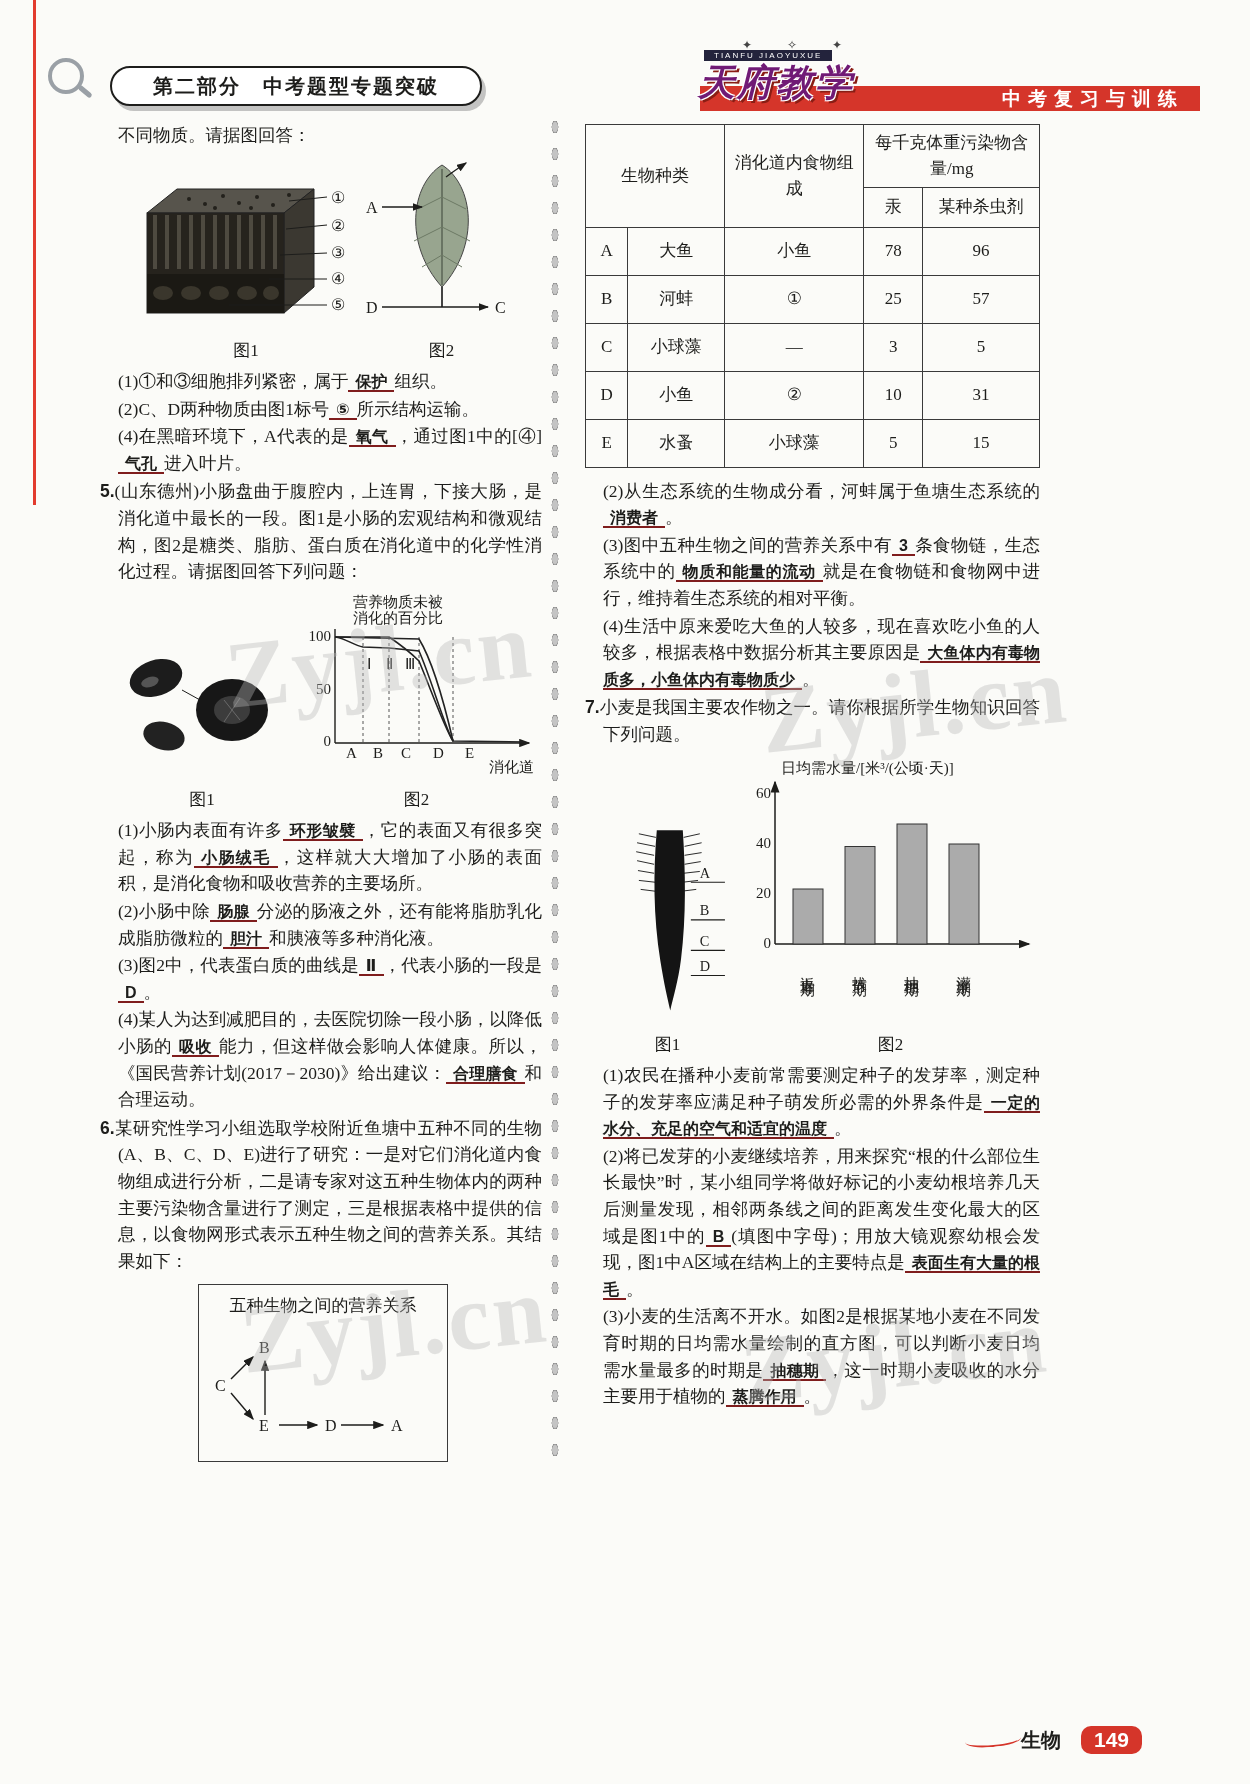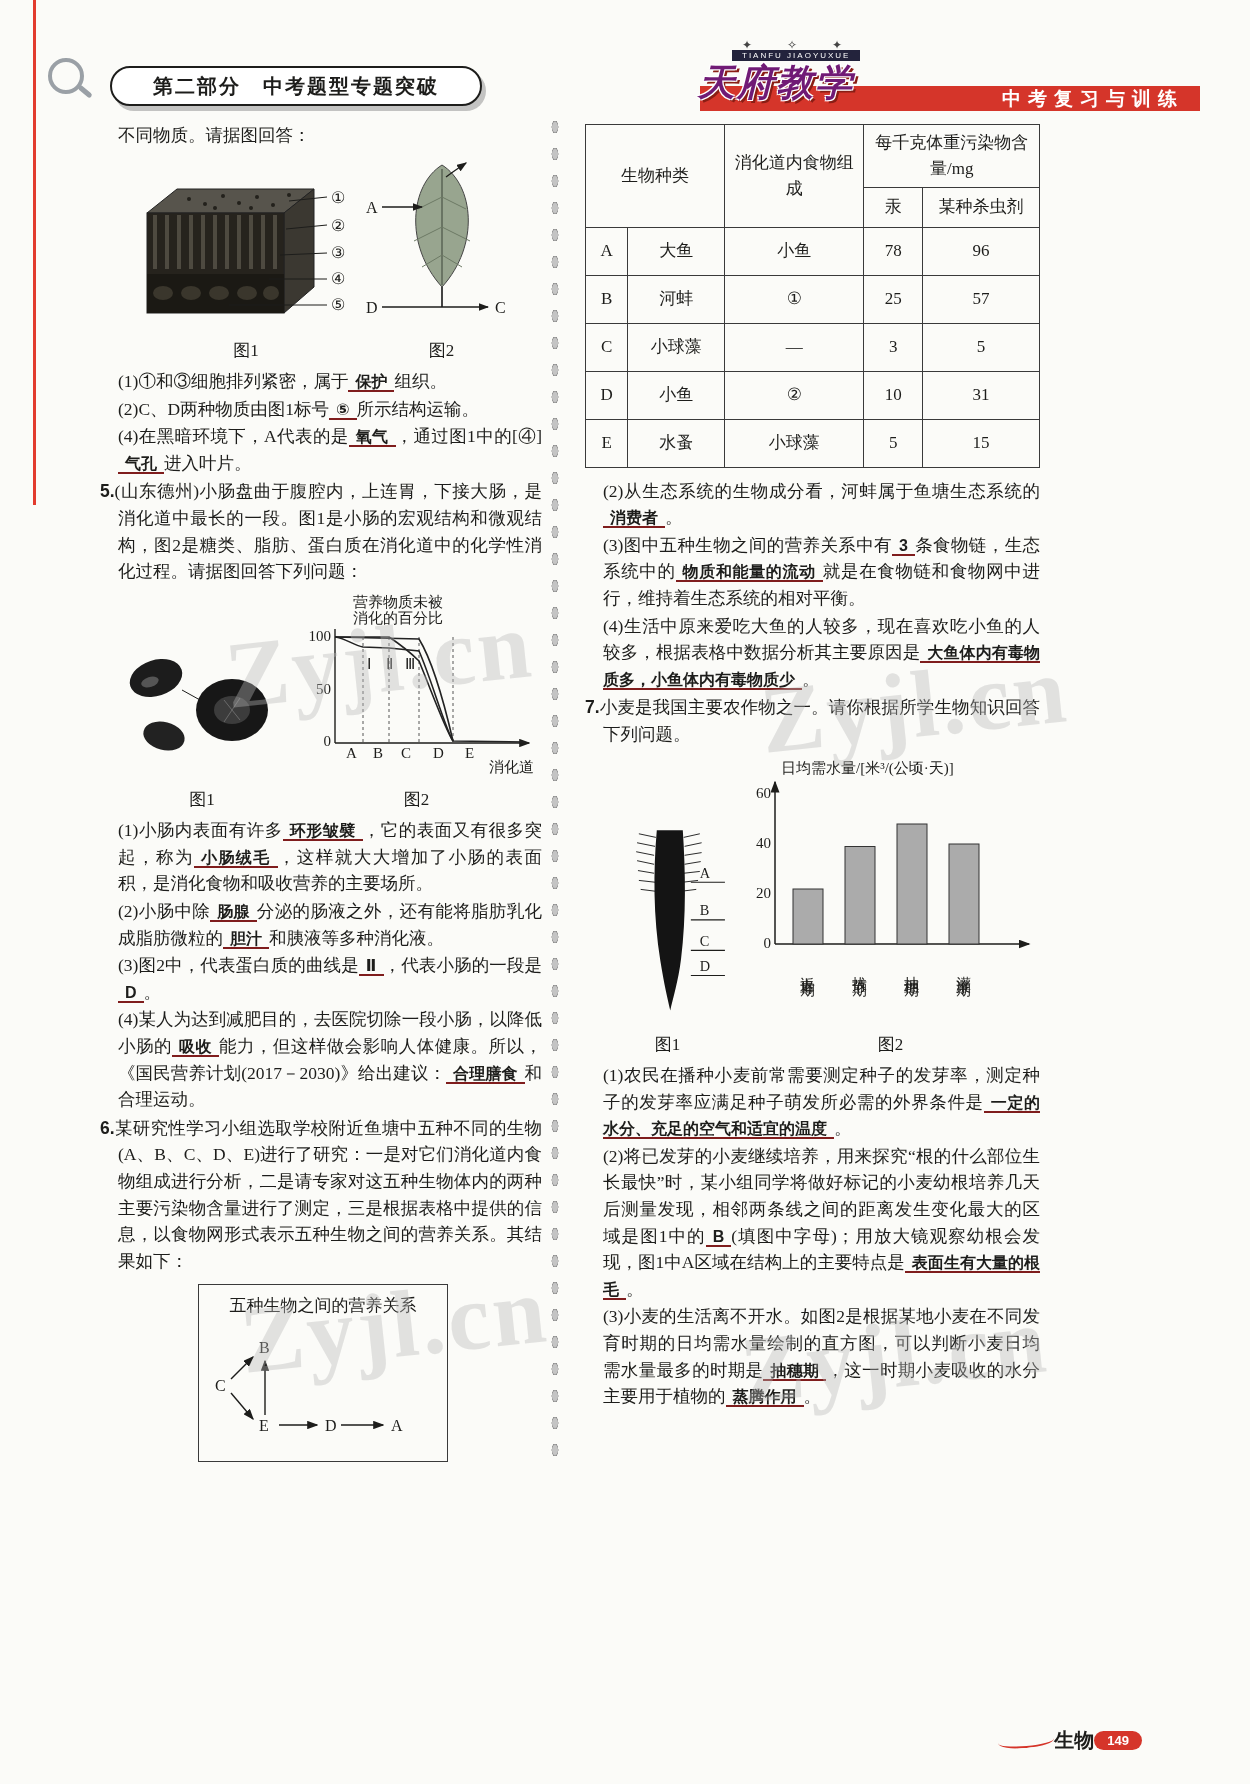--- a/index.html
+++ b/index.html
@@ -9,21 +9,21 @@
   .red-rule{position:absolute;left:33px;top:0;width:3px;height:505px;background:#e23b2e;}
 
   
   .magnifier{position:absolute;left:48px;top:58px;width:28px;height:28px;border:4px solid #9aa0a6;border-radius:50%;}
   .magnifier::after{content:"";position:absolute;left:25px;top:27px;width:16px;height:5px;background:#9aa0a6;
        transform:rotate(40deg);border-radius:3px;}
   .header-tab{position:absolute;left:110px;top:66px;width:368px;height:36px;border:2px solid #1d1d1b;border-radius:20px;
        background:#fff;box-shadow:4px 5px 0 rgba(140,140,140,.5);display:flex;align-items:center;justify-content:center;
        font-size:20px;font-weight:bold;letter-spacing:2px;font-family:"Liberation Sans",sans-serif;}
   .brand-stars{position:absolute;left:742px;top:38px;font-size:12px;color:#444;letter-spacing:16px;}
-  .brand-banner{position:absolute;left:732px;top:50px;background:#23233c;color:#fff;font-size:8px;padding:1px 10px;
+  .brand-banner{position:absolute;left:704px;top:50px;background:#23233c;color:#fff;font-size:8px;padding:1px 10px;
        letter-spacing:2px;font-family:"Liberation Sans",sans-serif;z-index:4;}
   .brand{position:absolute;left:698px;top:58px;font-size:37px;font-style:italic;font-weight:bold;color:#701a75;z-index:3;
        letter-spacing:2px;text-shadow:1px 1px 0 #fff,-1px -1px 0 #fff,1px -1px 0 #fff,-1px 1px 0 #fff,3px 3px 0 #8a1d14;}
   .red-band{position:absolute;left:700px;top:86px;width:500px;height:25px;background:#d5352a;z-index:2;
        display:flex;align-items:center;justify-content:flex-end;padding-right:16px;box-sizing:border-box;}
   .red-band span{color:#fff;font-size:19px;font-weight:bold;letter-spacing:7px;font-family:"Liberation Sans",sans-serif;}
 
   
   .spiral{position:absolute;left:548px;top:115px;width:14px;height:1345px;
        background-image:radial-gradient(5px 9px at 7px 12px,#c4c4c4 50%,#8c8c8c 68%,transparent 72%);
@@ -65,22 +65,22 @@
   
   .barwrap{width:300px;}
   .bc-cats{position:relative;height:66px;width:300px;margin-top:1px;}
   .vcat{position:absolute;top:0;width:30px;line-height:30px;writing-mode:vertical-rl;text-orientation:upright;
         font-size:15px;letter-spacing:3px;text-align:left;}
 
   
   .pagenum{position:absolute;right:108px;bottom:30px;display:flex;align-items:center;z-index:6;justify-content:flex-end;}
   .pn-swoosh{width:56px;height:12px;border-bottom:2.5px solid #d5352a;border-radius:50%;transform:rotate(-5deg);}
   .pn-subject{font-size:20px;font-weight:bold;}
-  .pn-box{background:#d5352a;color:#fff;font-size:13px;padding:2px 13px;border-radius:10px;
-          font-family:"Liberation Sans",sans-serif;font-weight:bold;}
+  .pn-box{background:#d5352a;color:#fff;font-size:21px;padding:2px 13px;border-radius:10px;
+          font-family:"Liberation Sans",sans-serif;font-weight:bold;margin-left:20px;}
 </style>
 </head>
 <body>
 
 <div class="red-rule"></div>
 
 <div class="magnifier"></div>
 <div class="header-tab">
   <span>第二部分　中考题型专题突破</span>
 </div>

